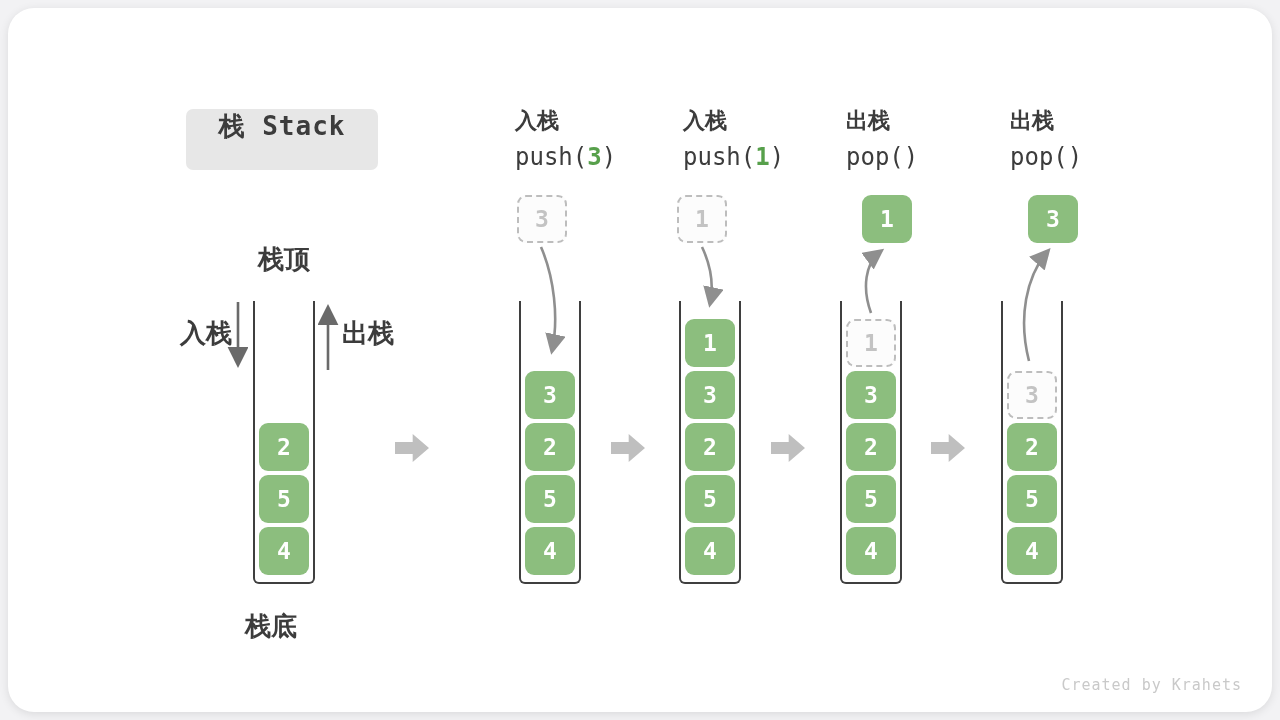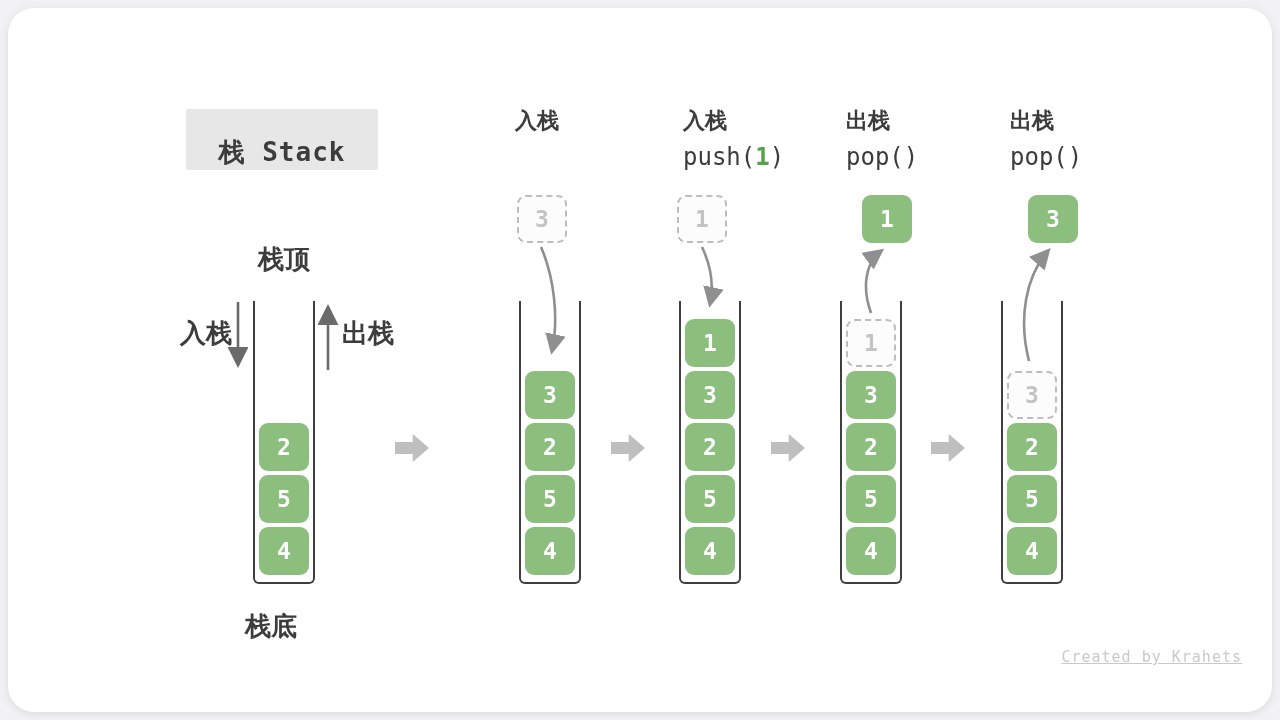--- a/index.html
+++ b/index.html
@@ -15,21 +15,21 @@
     --title-bg:#E7E7E7;
     --credit-gray:#C9C9C9;
   }
   *{margin:0;padding:0;box-sizing:border-box;}
   html,body{width:1280px;height:720px;overflow:hidden;background:#f2f2f4;}
   .canvas{position:relative;width:1280px;height:720px;font-family:"DejaVu Sans",sans-serif;}
   .card{position:absolute;left:8px;top:8px;width:1264px;height:704px;background:#ffffff;
         border-radius:26px;box-shadow:0 2px 10px rgba(0,0,0,.10);}
   .abs{position:absolute;}
   .title-box{left:186px;top:109px;width:192px;height:61px;background:var(--title-bg);
-             border-radius:2px;display:flex;align-items:flex-end;justify-content:center;
+             border-radius:7px;display:flex;align-items:flex-start;justify-content:center;
              font-family:"DejaVu Sans Mono",monospace;font-size:26px;font-weight:600;
              color:var(--text-dark);letter-spacing:1px;}
   .cn-label{color:var(--text-dark);font-weight:bold;font-size:26px;line-height:28px;}
   .center-label{width:90px;text-align:center;}
   .stage-header{width:150px;}
   .stage-op{font-size:22px;font-weight:bold;color:var(--text-dark);line-height:28px;}
   .stage-call{margin-top:7px;font-family:"DejaVu Sans Mono",monospace;font-size:24px;
               color:var(--text-dark);line-height:30px;}
   .stage-call .arg{color:var(--code-green);font-weight:bold;}
   .stack-container{width:62px;height:283px;border-left:2px solid var(--wall);
@@ -55,20 +55,21 @@
     <span>栈 Stack</span>
   </div>
 
   <div class="abs cn-label center-label" style="left:239px;top:245px;">栈顶</div>
   <div class="abs cn-label center-label" style="left:226px;top:612px;">栈底</div>
   <div class="abs cn-label" style="left:180px;top:319px;">入栈</div>
   <div class="abs cn-label" style="left:342px;top:319px;">出栈</div>
 
   <div class="abs stage-header" style="left:515px;top:107px;">
     <div class="stage-op">入栈</div>
+    <div class="stage-call"><span>push(</span><span class="arg">3</span><span>)</span></div>
   </div>
   <div class="abs stage-header" style="left:683px;top:107px;">
     <div class="stage-op">入栈</div>
     <div class="stage-call"><span>push(</span><span class="arg">1</span><span>)</span></div>
   </div>
   <div class="abs stage-header" style="left:846px;top:107px;">
     <div class="stage-op">出栈</div>
     <div class="stage-call"><span>pop(</span><span class="arg"></span><span>)</span></div>
   </div>
   <div class="abs stage-header" style="left:1010px;top:107px;">
@@ -128,14 +129,14 @@
       </marker>
     </defs>
     <path d="M238,302 L238,364" stroke="#6A6A6A" stroke-width="2.6" fill="none" marker-end="url(#ah-dark)"></path>
     <path d="M328,370 L328,308" stroke="#6A6A6A" stroke-width="2.6" fill="none" marker-end="url(#ah-dark)"></path>
     <path d="M541,247 C554,277 559,318 552,351" stroke="#8F8F8F" stroke-width="2.6" fill="none" marker-end="url(#ah-gray)"></path>
     <path d="M702,247 C711,266 714,285 710,304" stroke="#8F8F8F" stroke-width="2.6" fill="none" marker-end="url(#ah-gray)"></path>
     <path d="M871,313 C862,288 865,263 881,251" stroke="#8F8F8F" stroke-width="2.6" fill="none" marker-end="url(#ah-gray)"></path>
     <path d="M1029,361 C1018,318 1026,276 1048,251" stroke="#8F8F8F" stroke-width="2.6" fill="none" marker-end="url(#ah-gray)"></path>
   </svg>
 
-  <div class="abs credit" style="right:38px;top:648px;text-decoration:underline;">Created by Krahets</div>
+  <div class="abs credit" style="right:38px;top:676px;">Created by Krahets</div>
 </div>
 
 </body></html>

